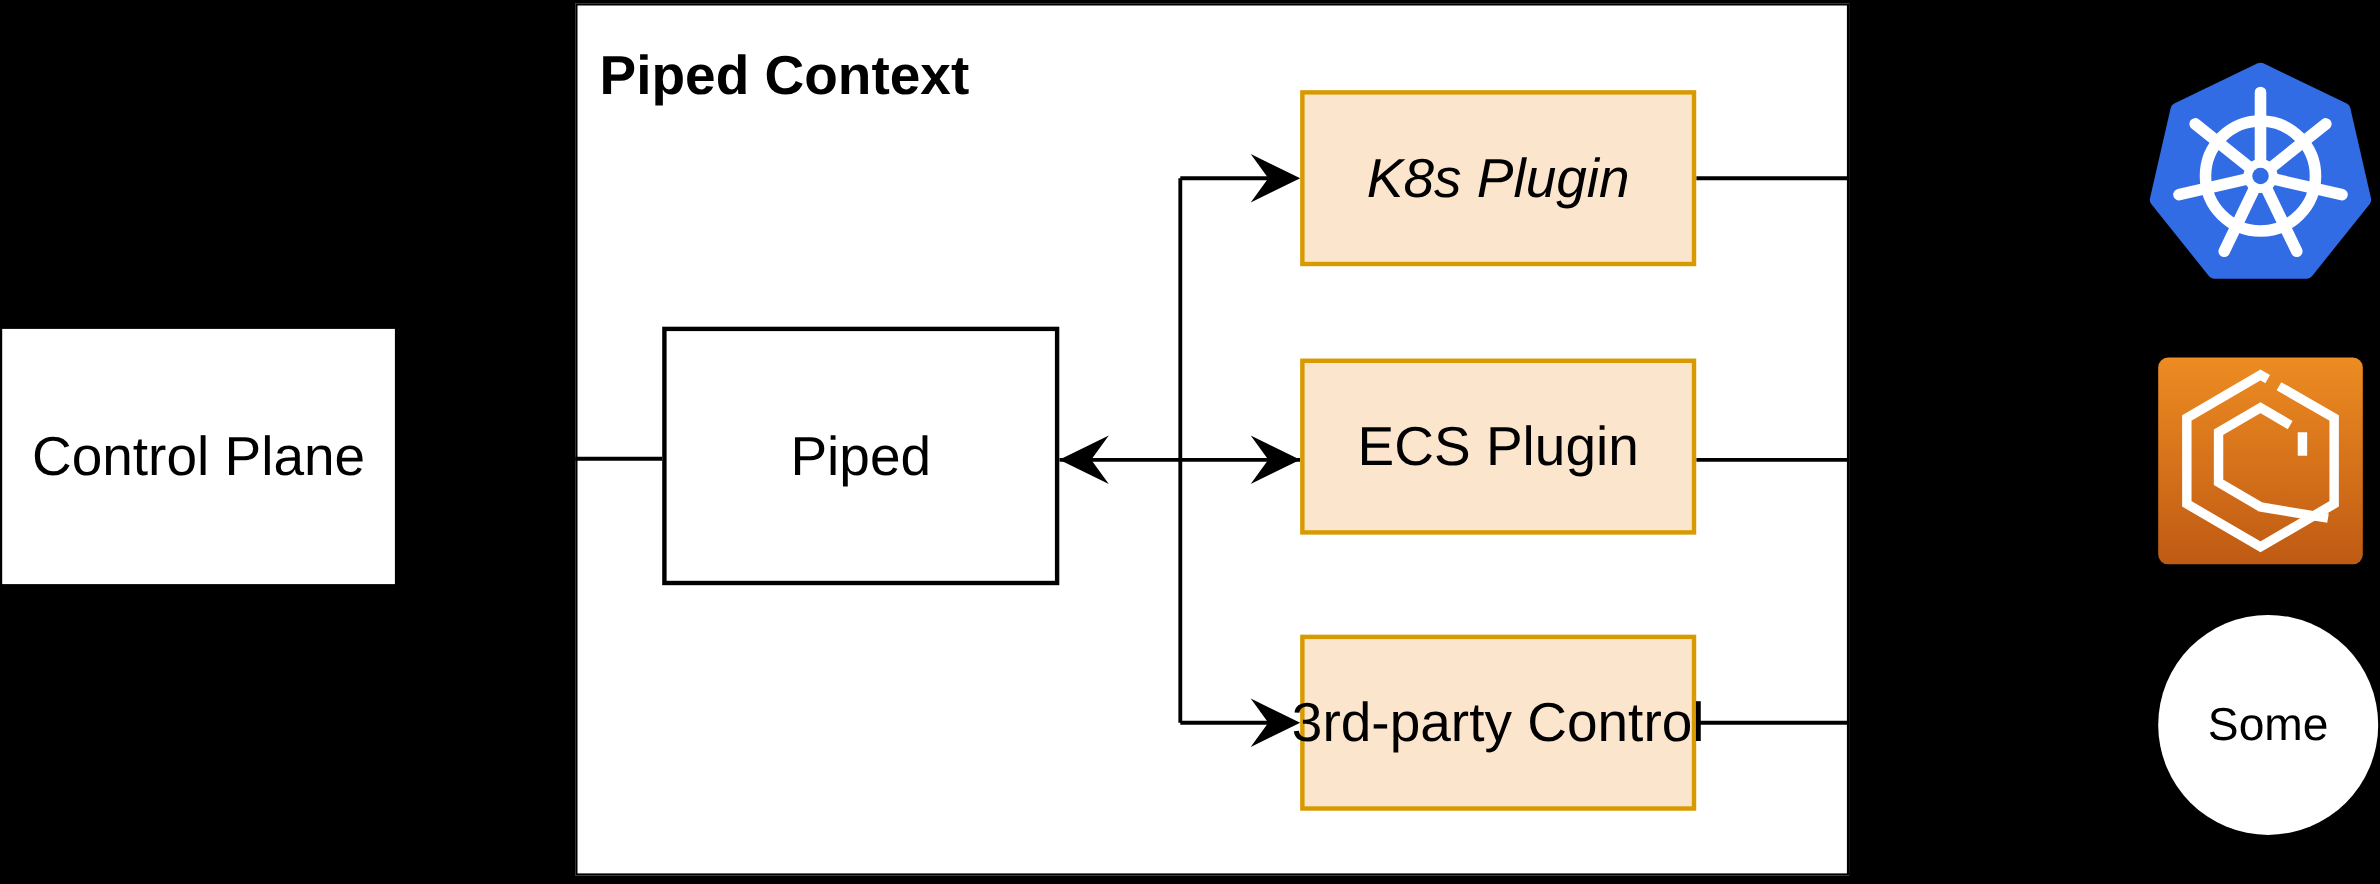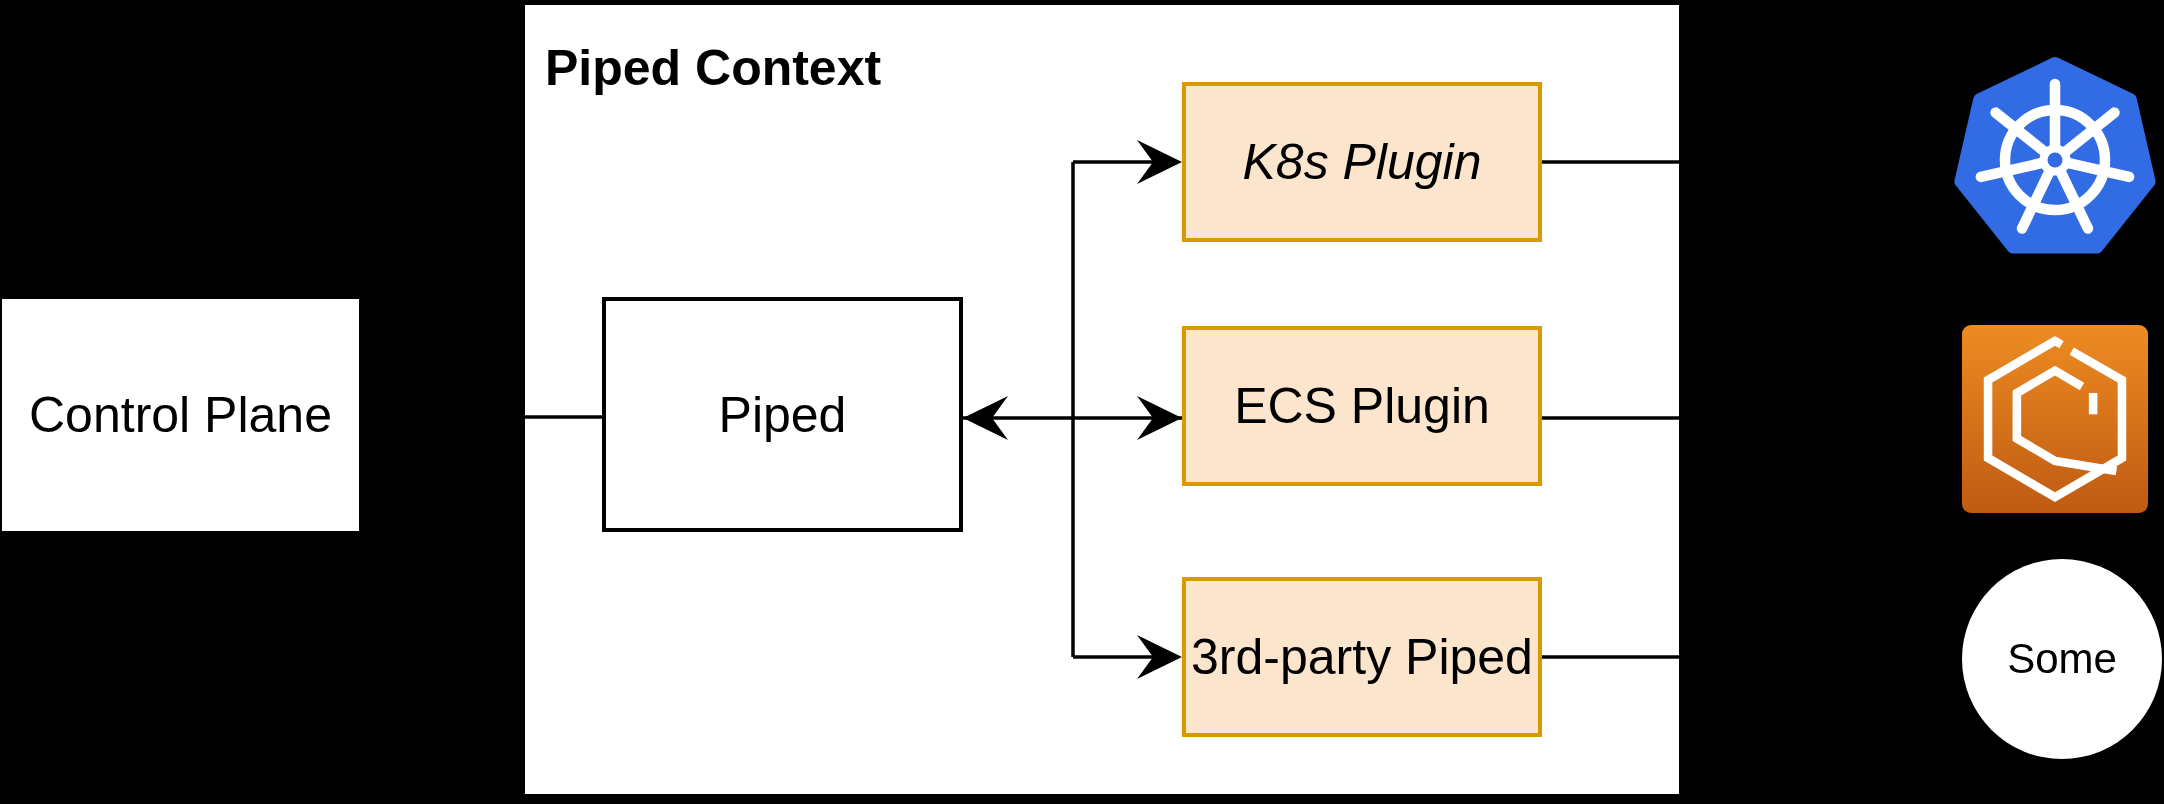--- a/index.html
+++ b/index.html
@@ -62,21 +62,21 @@
 
   <div class="node plugin k8s">
     <span>K8s Plugin</span>
   </div>
 
   <div class="node plugin ecs">
     <span>ECS Plugin</span>
   </div>
 
   <div class="node plugin third">
-    <span>3rd-party Piped</span>
+    <span>3rd-party Control</span>
   </div>
 
   <svg class="k8s-logo" width="210" height="210" viewBox="-105 -105 210 210">
     <polygon points="0,-97 75.8,-60.5 94.6,21.6 42.1,87.4 -42.1,87.4 -94.6,21.6 -75.8,-60.5" fill="#326CE5" stroke="#326CE5" stroke-width="12" stroke-linejoin="round"></polygon>
     <g stroke="#fff" stroke-width="10.5" stroke-linecap="round">
       <circle cx="0" cy="0" r="50" fill="none"></circle>
       <line x1="0" y1="-14" x2="0" y2="-76"></line>
       <line x1="0" y1="-14" x2="0" y2="-76" transform="rotate(51.43)"></line>
       <line x1="0" y1="-14" x2="0" y2="-76" transform="rotate(102.86)"></line>
       <line x1="0" y1="-14" x2="0" y2="-76" transform="rotate(154.29)"></line>

